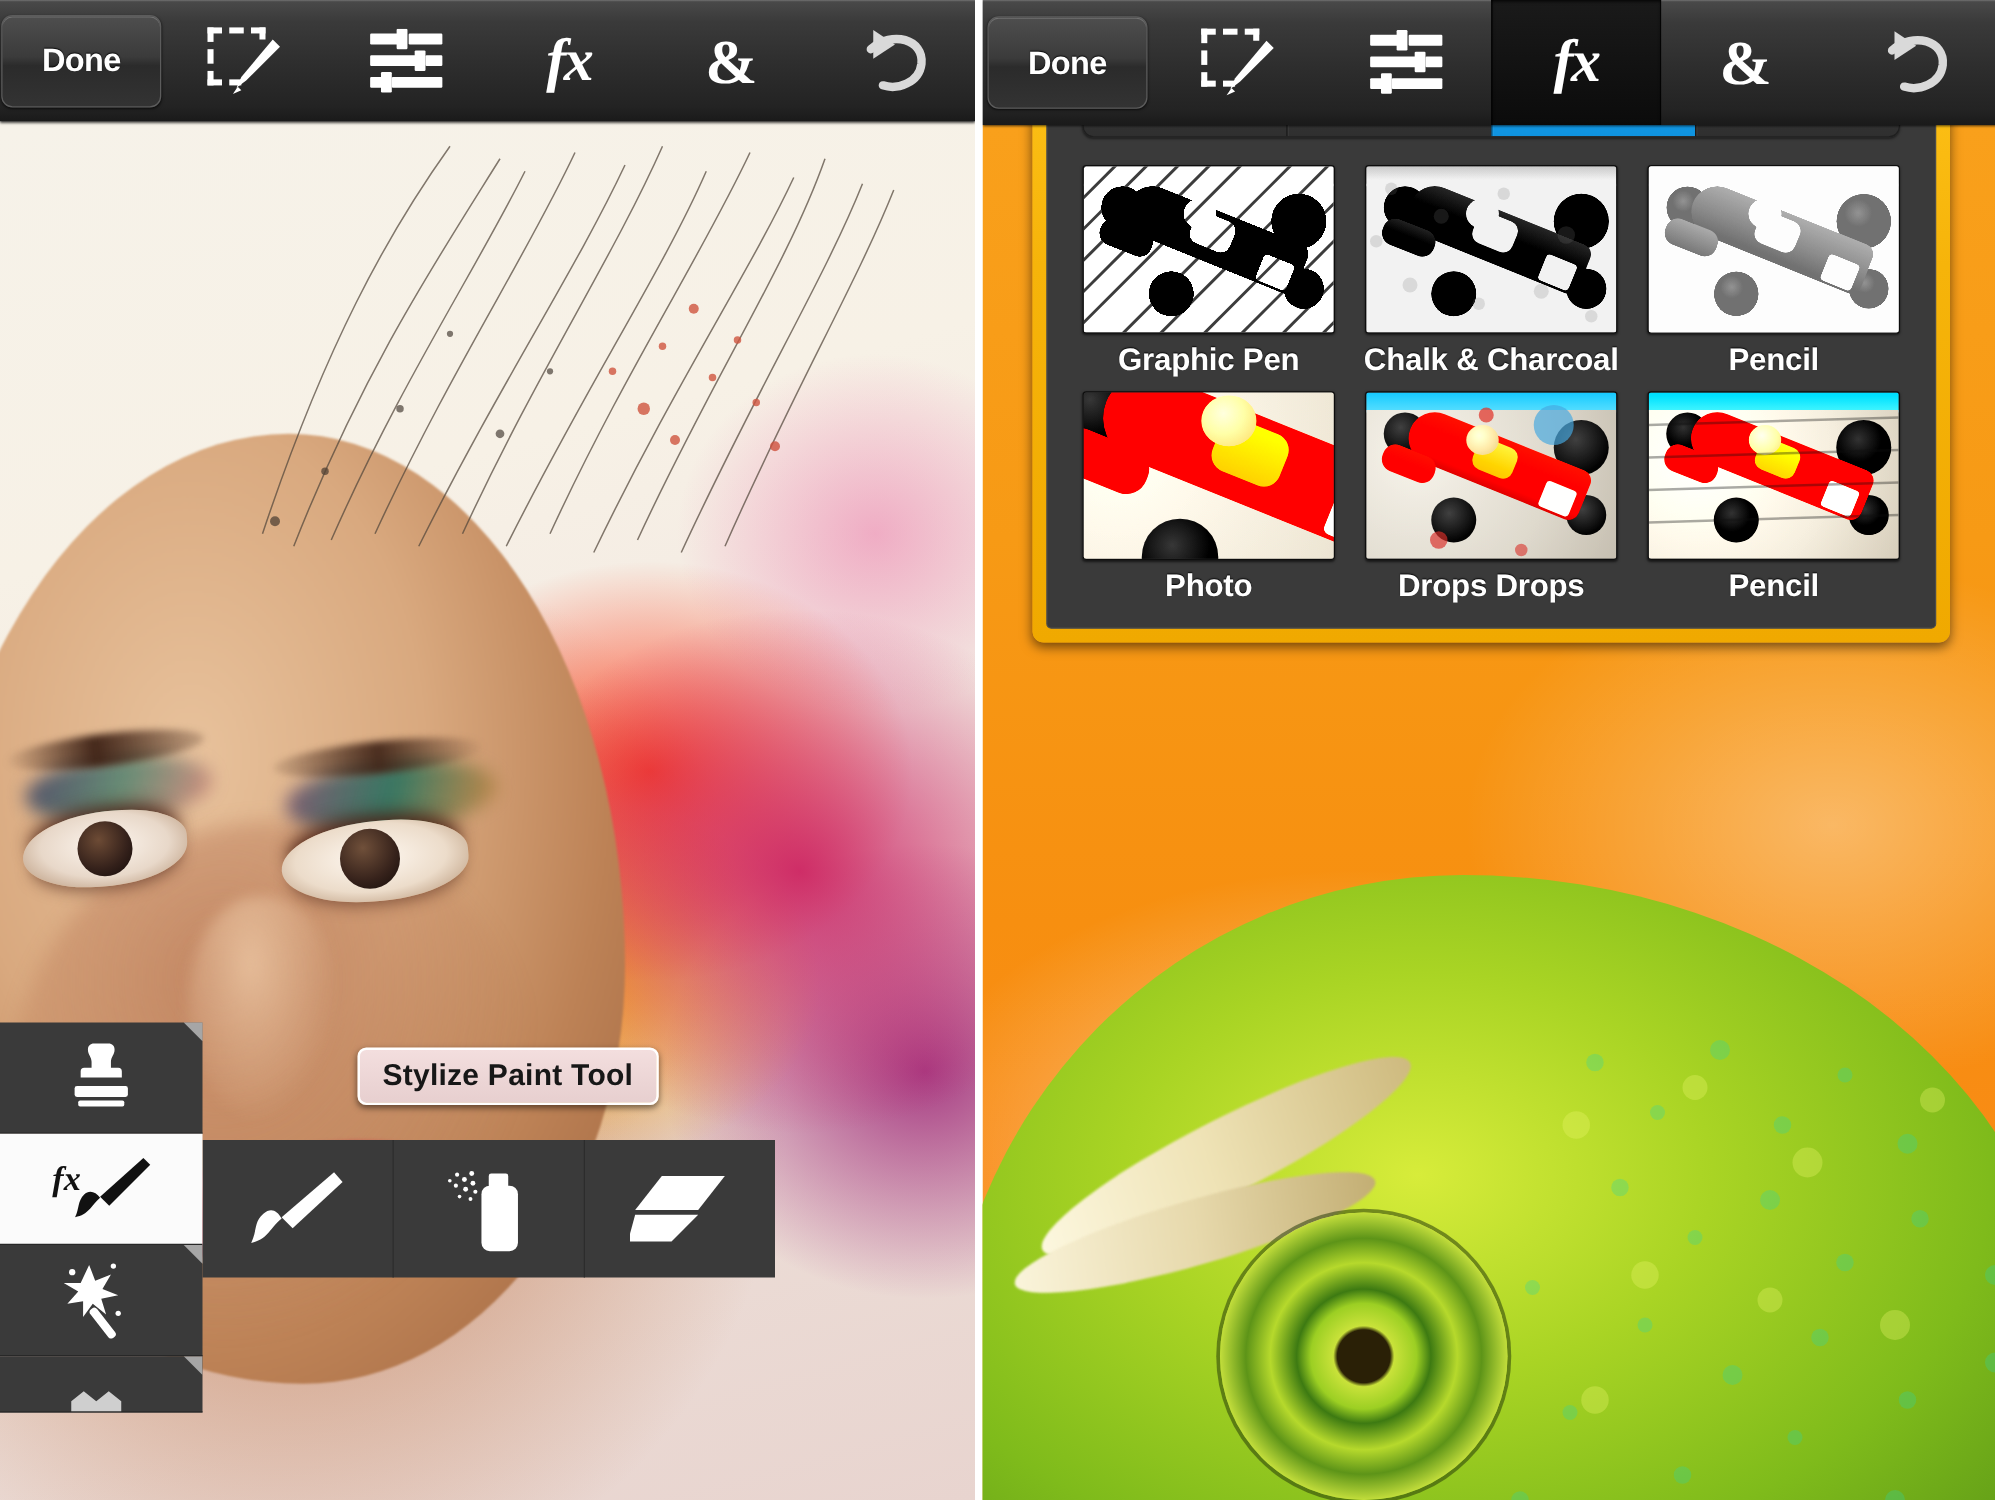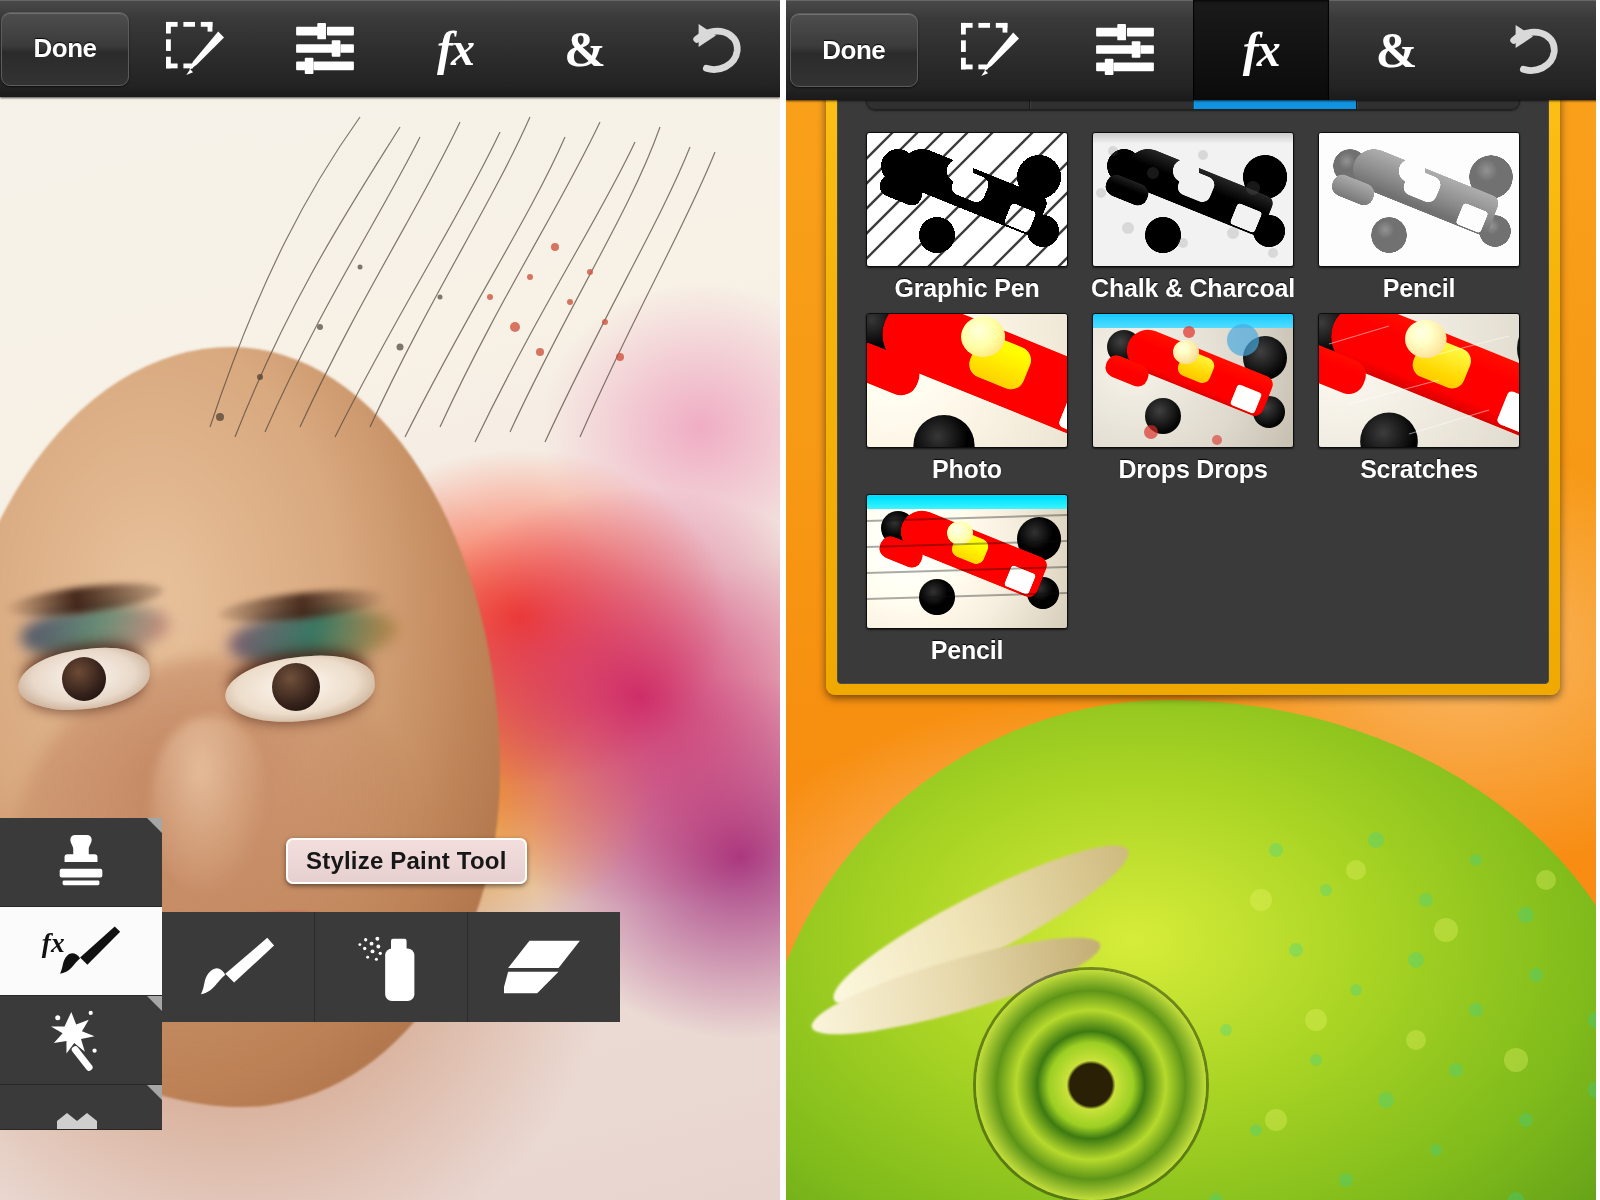--- a/index.html
+++ b/index.html
@@ -552,44 +552,20 @@
               <svg class="grain" viewBox="0 0 200 133" preserveAspectRatio="none" style="opacity:.85">
                 <circle cx="150" cy="26" r="16" fill="#46a8e0" opacity=".8"></circle>
                 <circle cx="96" cy="18" r="6" fill="#e0342a" opacity=".85"></circle>
                 <circle cx="58" cy="118" r="7" fill="#d8302a" opacity=".8"></circle>
                 <circle cx="124" cy="126" r="5" fill="#d8302a" opacity=".7"></circle>
               </svg>
             </div>
             <div class="cell-label">Drops Drops</div>
           </div>
 
-          <div class="cell">
-            <div class="thumb">
-              <div class="tgrav fx-scratch" style="transform:scale(1.6);transform-origin:35% 45%">
-                <div class="gravel"></div>
-                <div class="wheel w1"></div>
-                  <div class="wheel w2"></div>
-                  <div class="wheel w3"></div>
-                <div class="carBody"></div>
-                  <div class="carNose"></div>
-                  <div class="driver"></div>
-                  <div class="helmet"></div>
-                  <div class="numplate"></div>
-              </div>
-              <svg class="grain" viewBox="0 0 200 133" preserveAspectRatio="none" style="opacity:.6">
-                <g stroke="#fff" stroke-width="1.2" opacity=".8">
-                  <path d="M10 30 L70 12"></path>
-                    <path d="M30 90 L120 66"></path>
-                    <path d="M90 120 L170 96"></path>
-                    <path d="M120 40 L190 22"></path>
-                </g>
-              </svg>
-            </div>
-            <div class="cell-label">Scratches</div>
-          </div>
 
 
 
           <div class="cell">
             <div class="thumb">
               <div class="tgrav fx-shred">
                 <div class="sky"></div>
                   <div class="gravel"></div>
                 <div class="wheel w1"></div>
                   <div class="wheel w2"></div>

